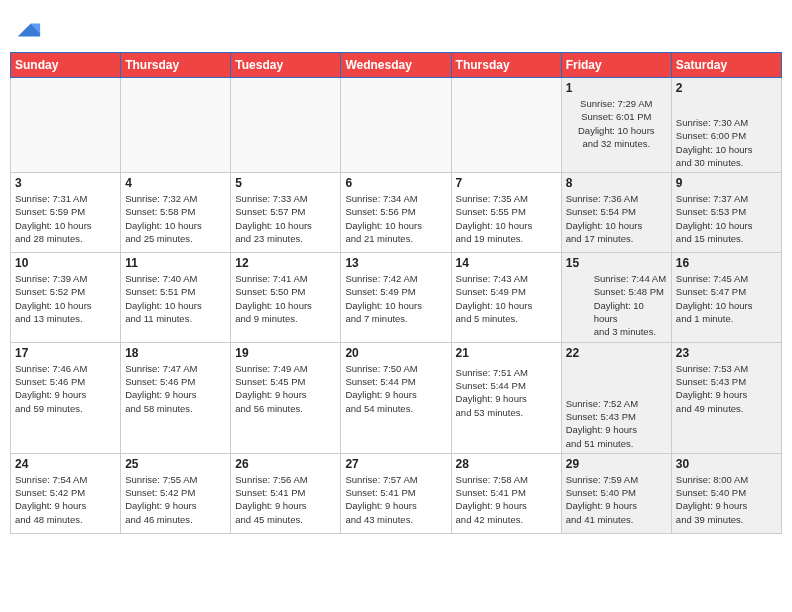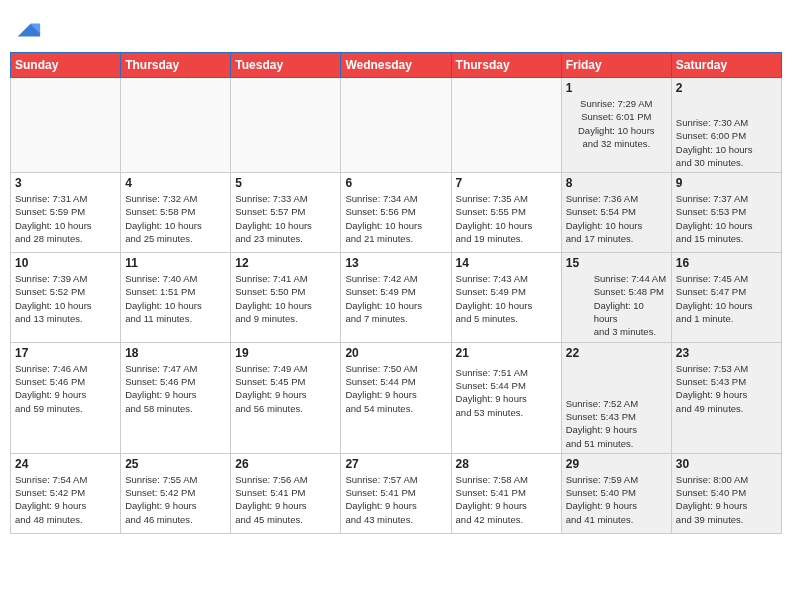--- a/index.html
+++ b/index.html
@@ -206,21 +206,21 @@
         <td>
           <div class="day-number">10</div>
           <div class="day-info" style="white-space: pre-line;">Sunrise: 7:39 AM
 Sunset: 5:52 PM
 Daylight: 10 hours
 and 13 minutes.</div>
         </td>
         <td>
           <div class="day-number">11</div>
           <div class="day-info" style="white-space: pre-line;">Sunrise: 7:40 AM
-Sunset: 1:51 PM
+Sunset: 5:51 PM
 Daylight: 10 hours
 and 11 minutes.</div>
         </td>
         <td>
           <div class="day-number">12</div>
           <div class="day-info" style="white-space: pre-line;">Sunrise: 7:41 AM
 Sunset: 5:50 PM
 Daylight: 10 hours
 and 9 minutes.</div>
         </td>

